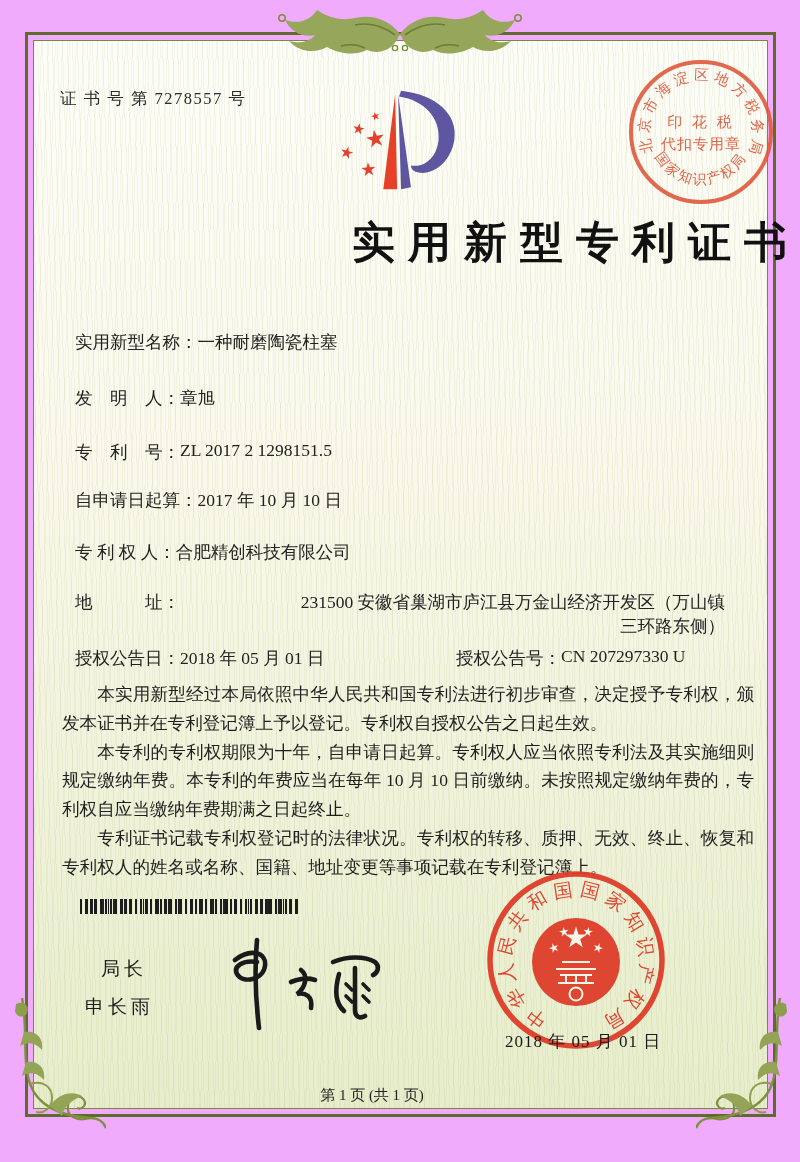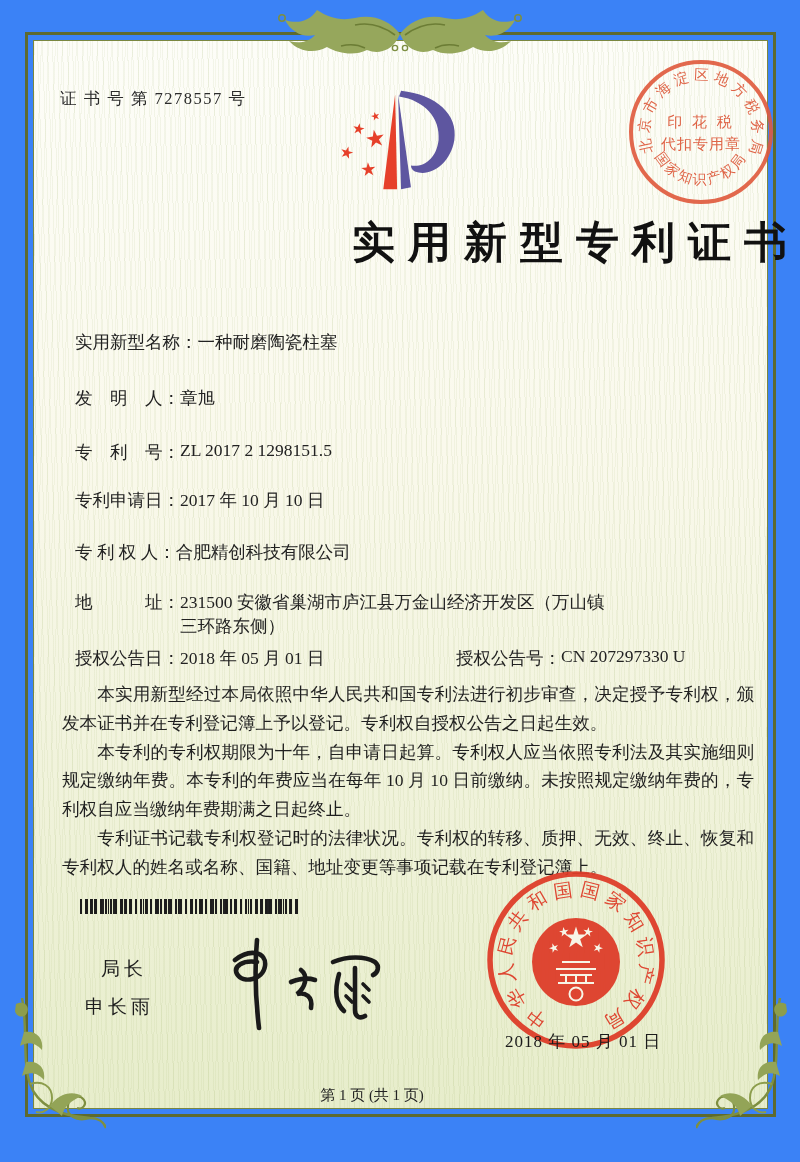--- a/index.html
+++ b/index.html
@@ -1,33 +1,33 @@
 <!DOCTYPE html>
 <html><head>
 <meta charset="utf-8">
 <style>
   html,body{margin:0;padding:0;background:#e9e7df;}
-  .page{position:relative;width:800px;height:1162px;background:#3b82f6;overflow:hidden;
+  .page{position:relative;width:800px;height:1162px;background:#f0abfc;overflow:hidden;
         font-family:"Liberation Serif","DejaVu Serif",serif;color:#242424;}
   
   .b-outer{position:absolute;left:25px;top:32px;right:24px;bottom:45px;border:3px solid #5e6a2e;}
   .b-inner{position:absolute;left:33px;top:40px;right:32px;bottom:53px;border:1px solid #7a8740;}
   
   .guilloche{position:absolute;left:34px;top:41px;right:33px;bottom:54px;
     background:
       repeating-linear-gradient(88deg, rgba(150,172,95,0.10) 0 1px, rgba(0,0,0,0) 1px 5px),
       repeating-linear-gradient(92deg, rgba(150,172,95,0.09) 0 1px, rgba(0,0,0,0) 1px 7px),
       linear-gradient(180deg,#fdfdf8 0%,#faf9ec 38%,#f1f3dc 68%,#e7edcb 100%);}
   .cert-no{position:absolute;left:60px;top:88px;font-size:16.5px;letter-spacing:1.5px;color:#2b2b2b;}
   .logo{position:absolute;left:332px;top:66px;width:148px;height:142px;}
   .title{position:absolute;left:0;top:214px;width:100%;text-align:right;font-size:43px;
          font-weight:600;letter-spacing:13px;text-indent:13px;color:#111;}
   .row{position:absolute;left:75px;font-size:17.5px;display:flex;color:#222;}
   .row .lab{white-space:pre;text-align:center;}
-  .row .val{white-space:pre-line;}
+  .row .val{white-space:pre-line;text-align:right;}
   .row-address .val{width:545px;}
   .row-grant2{left:456px;}
   .body-text{position:absolute;left:62px;top:680px;width:692px;font-size:17.6px;
              line-height:28.8px;text-align:justify;color:#1f1f1f;}
   .body-text p{margin:0;text-indent:2em;}
   .barcode{position:absolute;left:80px;top:899px;width:218px;height:15px;
     background:
       repeating-linear-gradient(90deg,#1c1c1c 0 2px,rgba(0,0,0,0) 2px 5px),
       repeating-linear-gradient(90deg,#1c1c1c 0 1px,rgba(0,0,0,0) 1px 7px),
       repeating-linear-gradient(90deg,#222 0 2px,rgba(0,0,0,0) 2px 11px);}
@@ -125,21 +125,21 @@
   </div>
   <div class="row" style="top:386px">
     <span class="lab">发　明　人：</span>
     <span class="val">章旭</span>
   </div>
   <div class="row" style="top:440px">
     <span class="lab">专　利　号：</span>
     <span class="val">ZL 2017 2 1298151.5</span>
   </div>
   <div class="row" style="top:488px">
-    <span class="lab">专利申请日：</span>
+    <span class="lab">自申请日起算：</span>
     <span class="val">2017 年 10 月 10 日</span>
   </div>
   <div class="row" style="top:540px">
     <span class="lab">专 利 权 人：</span>
     <span class="val">合肥精创科技有限公司</span>
   </div>
   <div class="row row-address" style="top:590px">
     <span class="lab">地　　　址：</span>
     <span class="val">231500 安徽省巢湖市庐江县万金山经济开发区（万山镇
 三环路东侧）</span>

